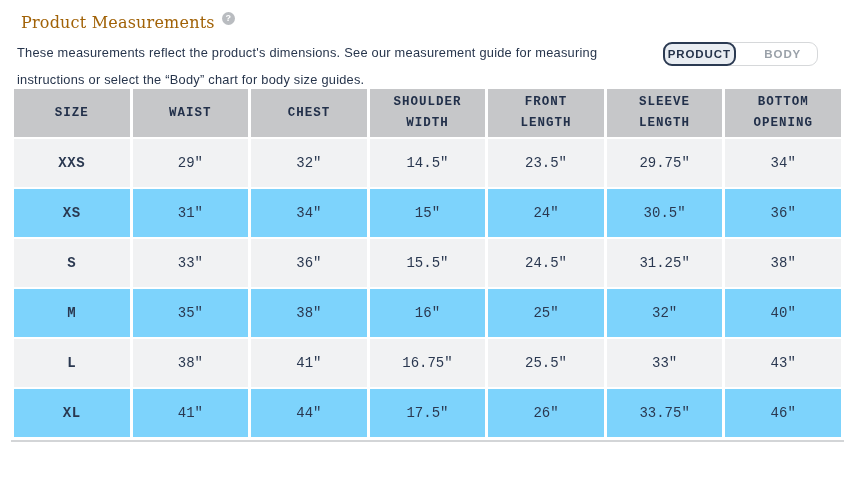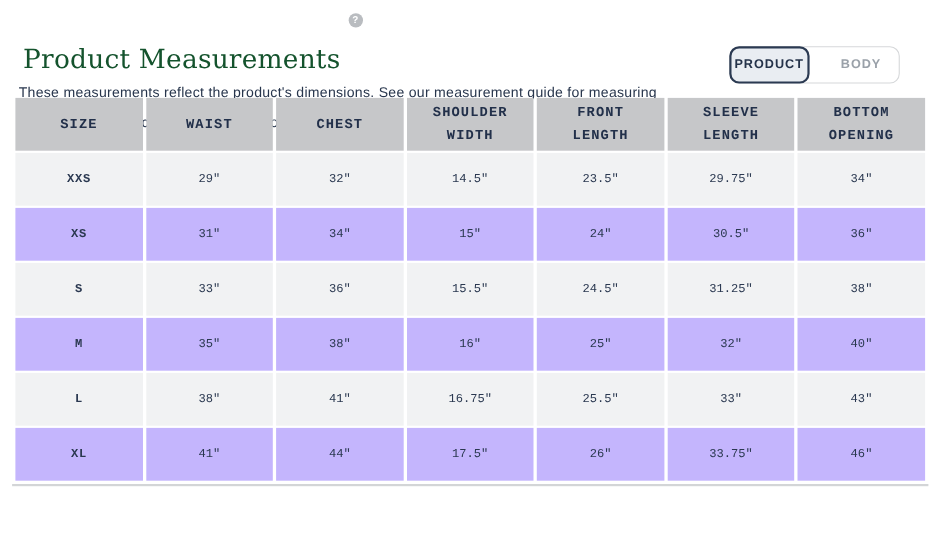--- a/index.html
+++ b/index.html
@@ -13,25 +13,24 @@
     overflow: hidden;
   }
 
   
   .title-row {
     display: flex; align-items: flex-start;
     margin: 11px 0 0 21px;
   }
   .page-title {
     font-family: "DejaVu Serif", serif;
-    font-size: 24px; font-weight: 500;
-    color: #14532d;
+    font-size: 16px; font-weight: 500;
+    color: #a16207;
     letter-spacing: 0.2px;
     line-height: 24px;
-    margin-top: 31px;
   }
   .info-icon {
     width: 13px; height: 13px;
     margin: 1px 0 0 7px;
     border-radius: 50%;
     background: #b9bcc0;
     color: #ffffff;
     font-size: 9px; font-weight: bold;
     display: inline-flex; align-items: center; justify-content: center;
     cursor: pointer;
@@ -43,21 +42,21 @@
     font-size: 12.8px;
     line-height: 27px;
     letter-spacing: 0.25px;
     color: #27354c;
   }
 
   
   .chart-toggle {
     position: absolute;
     top: 42px; left: 663px;
-    width: 155px; height: 34px;
+    width: 155px; height: 24px;
     border: 1px solid #d6d8da;
     border-radius: 9px;
     background: #ffffff;
     display: flex;
   }
   .toggle-btn {
     flex: 1;
     display: flex; align-items: center; justify-content: center;
     font-size: 11.5px;
     letter-spacing: 0.9px;
@@ -101,24 +100,24 @@
   th {
     background: #c6c7c9;
     color: #22304a;
     font-size: 12.5px;
     font-weight: 700;
     letter-spacing: 1px;
     line-height: 1.65;
     padding: 0 14px;
     text-transform: uppercase;
   }
-  td { font-size: 11px; color: #2a3850; }
+  td { font-size: 14px; color: #2a3850; }
   td.size-cell { font-weight: 700; letter-spacing: 0.6px; }
   tr.row-light td { background: #f1f2f3; }
-  tr.row-dark  td { background: #c4b5fd; }
+  tr.row-dark  td { background: #7dd3fc; }
 </style>
 </head>
 <body>
 
 <div class="title-row">
   <span class="page-title">Product Measurements</span>
   <span class="info-icon">?</span>
 </div>
 
 <p class="description">These measurements reflect the product's dimensions. See our measurement guide for measuring instructions or select the “Body” chart for body size guides.</p>

